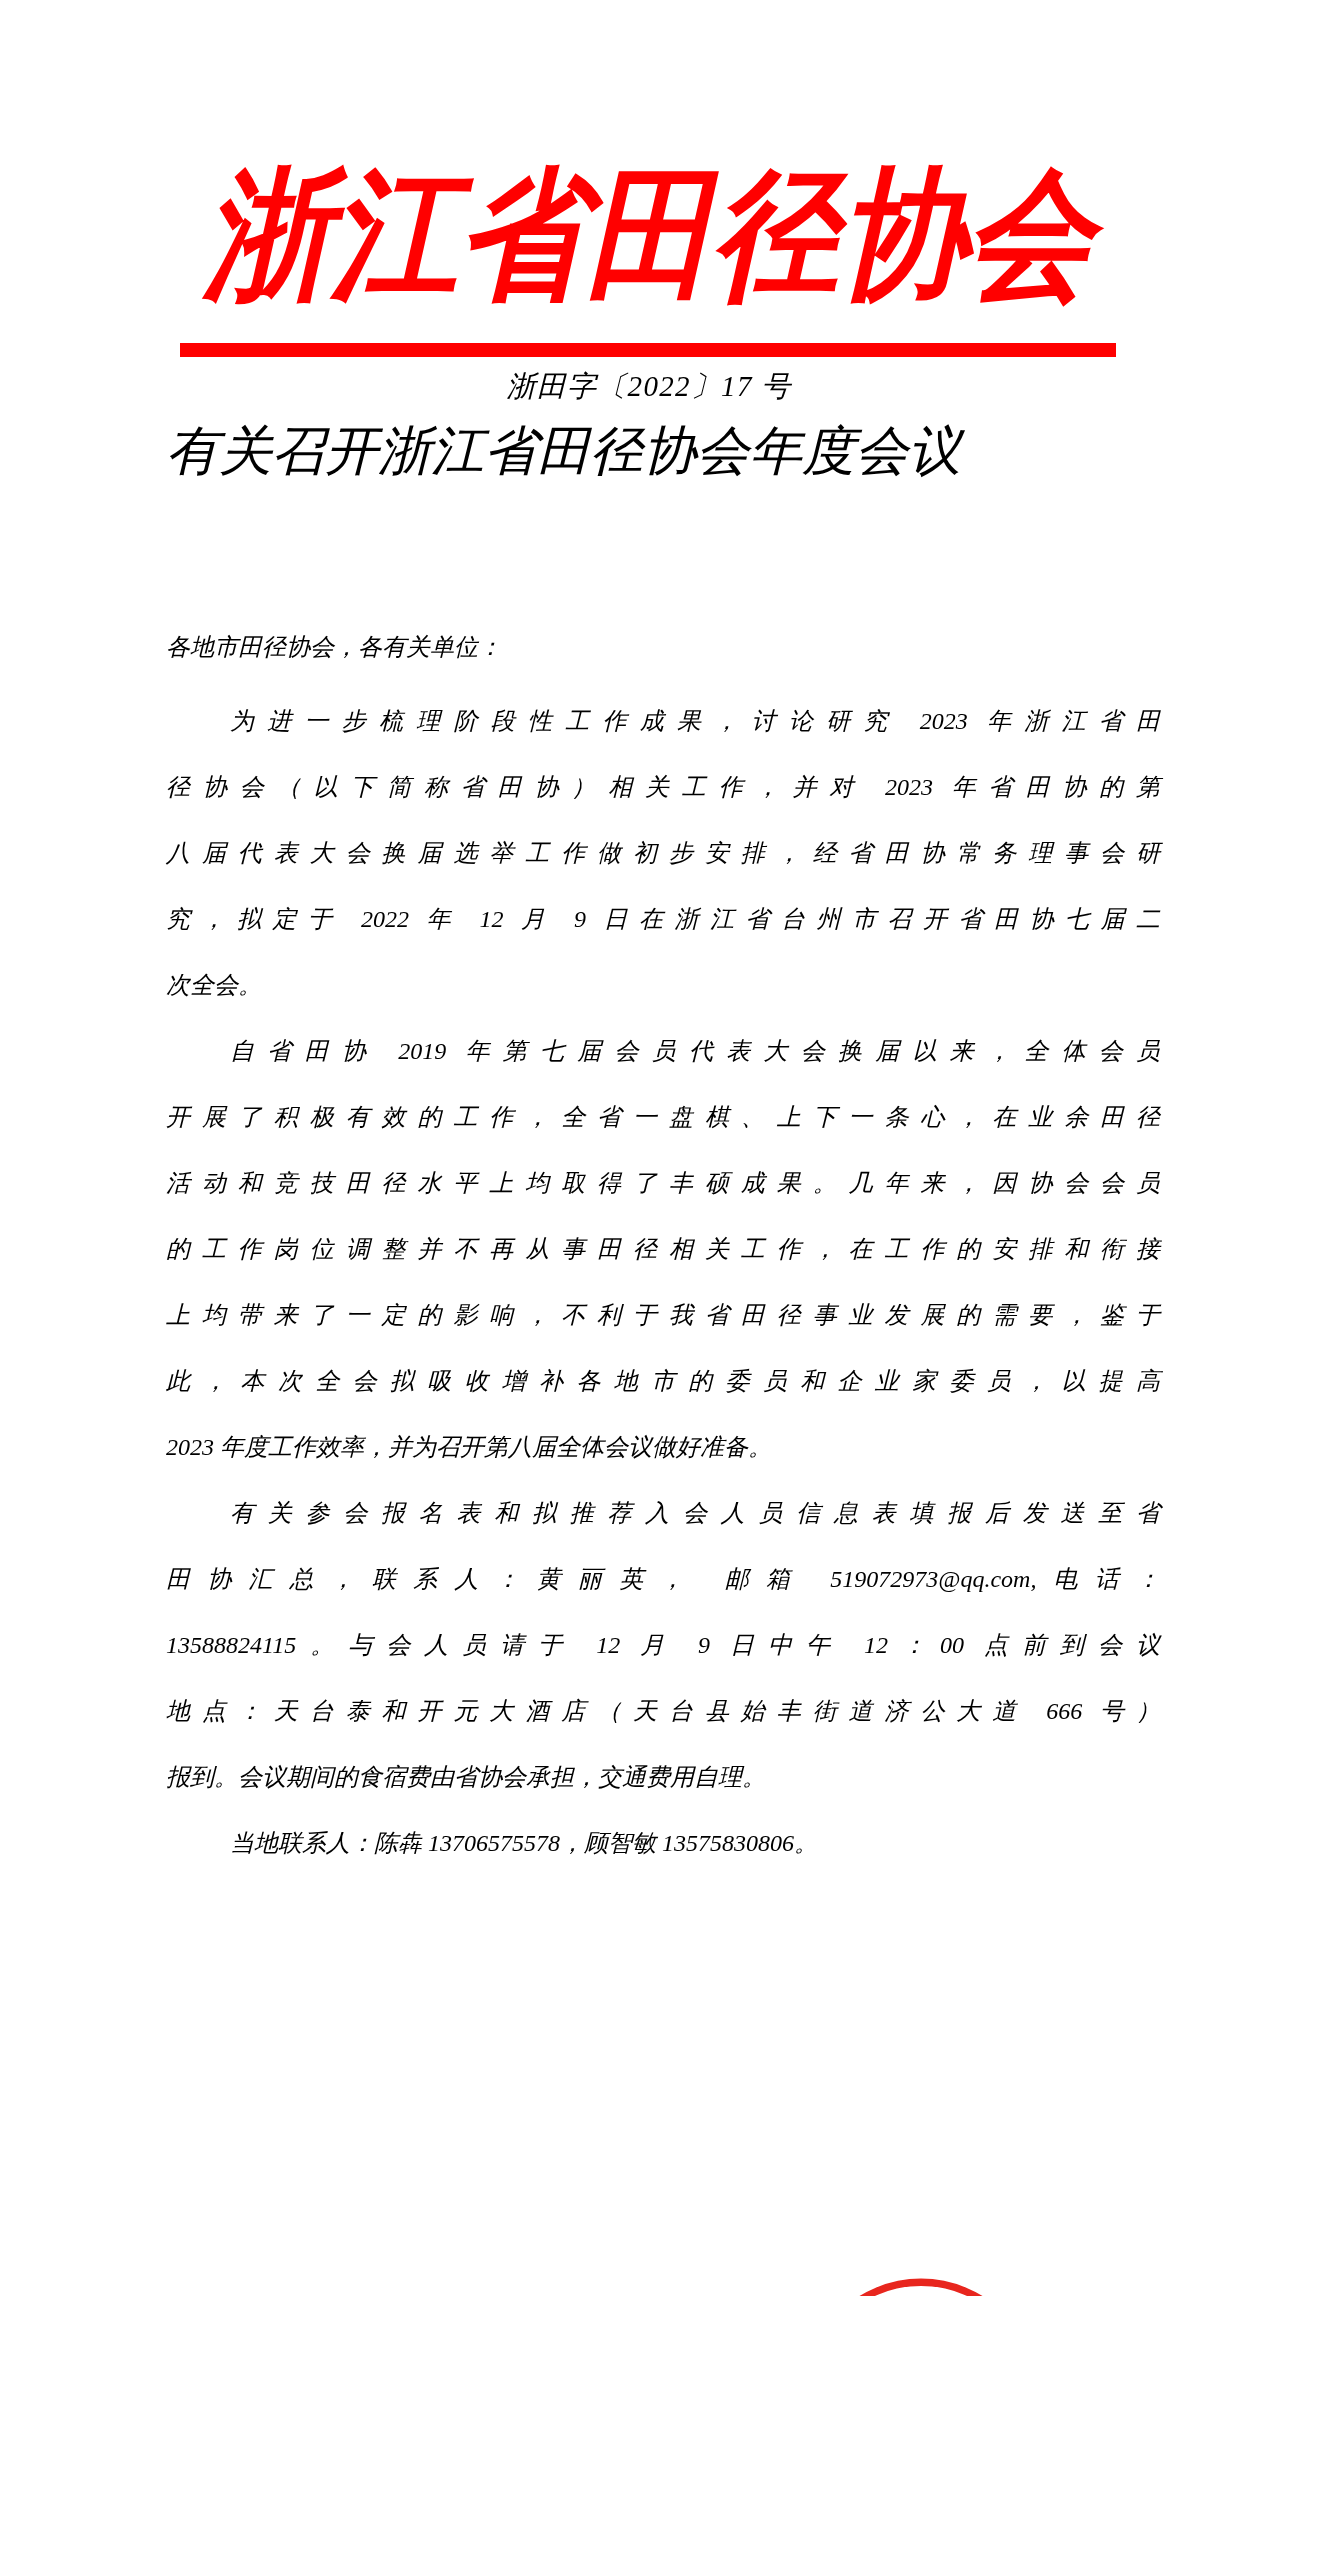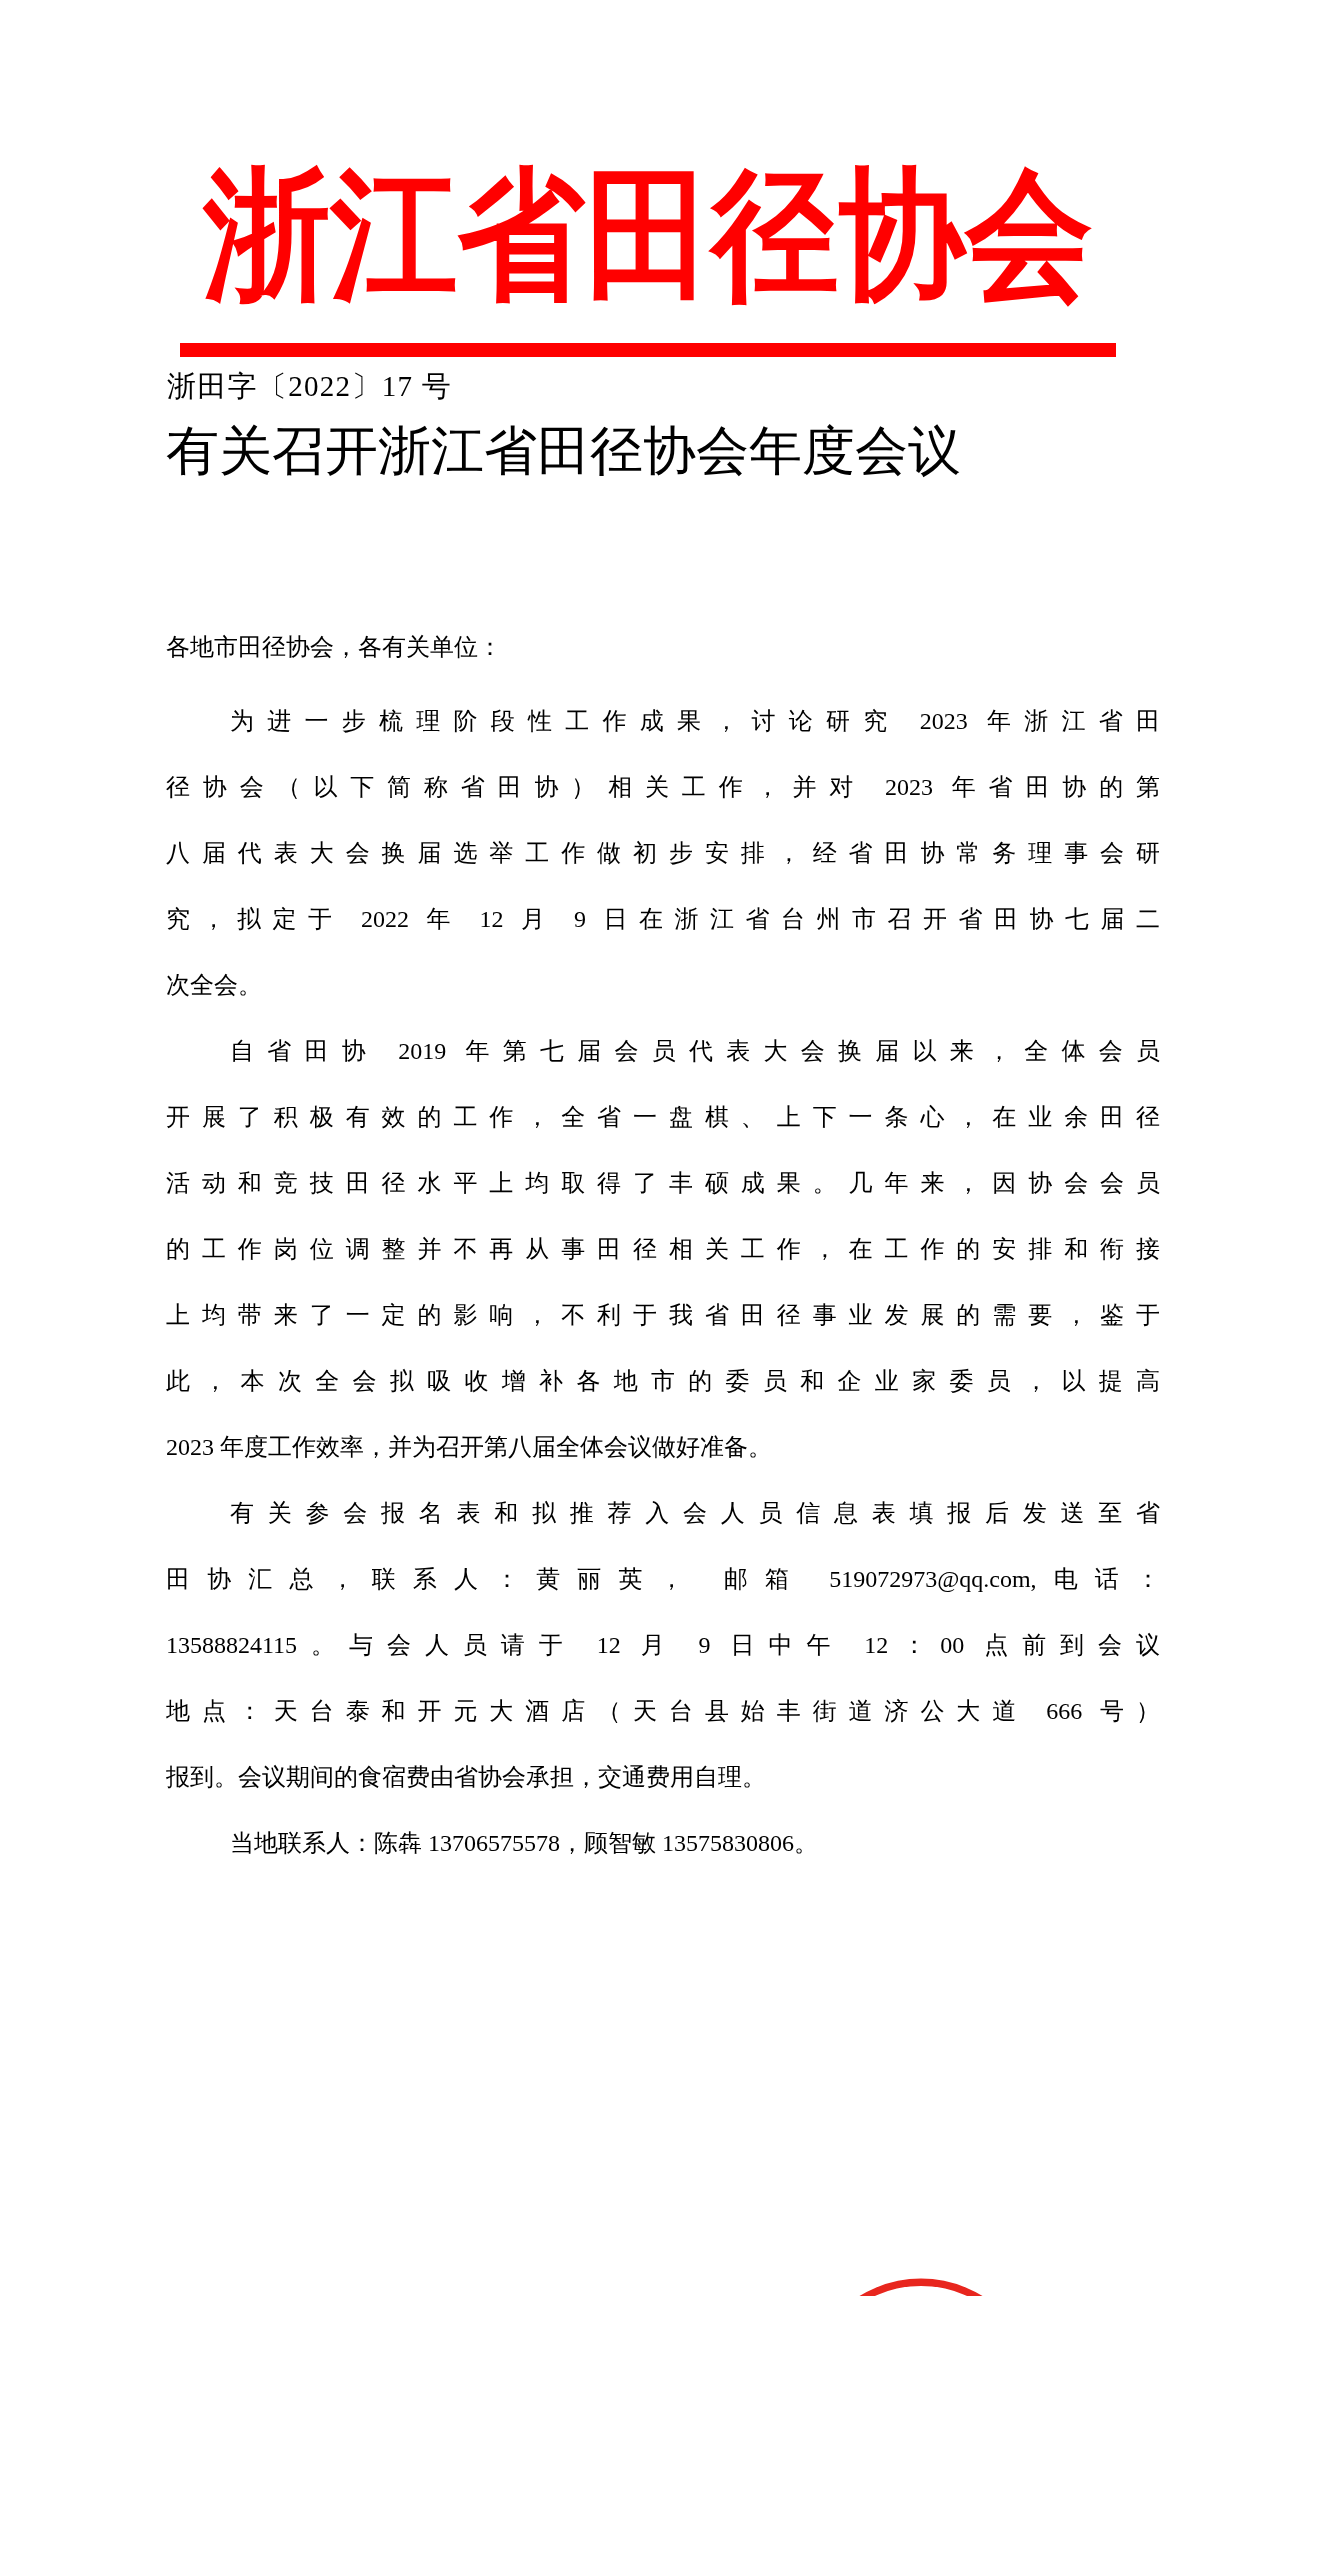--- a/index.html
+++ b/index.html
@@ -1,28 +1,28 @@
 <!DOCTYPE html>
 <html lang="zh" style="font-size:10.6px"><head>
 <meta charset="utf-8">
 <style>
   html,body{margin:0;padding:0;background:#ffffff;}
   .page{
     position:relative;width:1325px;height:2296px;background:#ffffff;
-    font-family:"Liberation Serif","DejaVu Serif",serif;color:#000;overflow:hidden;
+    font-family:"Liberation Serif","DejaVu Serif",serif;color:#000;overflow:hidden;font-style:italic;
   }
   .org-banner{
     position:absolute;left:180px;top:167px;width:936px;
     font-size:127px;font-weight:bold;color:#ff0000;text-align:center;
     line-height:1.1;white-space:nowrap;transform:scaleY(1.12);transform-origin:center;
   }
   .red-rule{position:absolute;left:180px;top:343px;width:936px;height:14px;background:#ff0000;}
   .doc-number{
-    position:absolute;left:167px;top:366px;width:936px;
-    text-align:left;font-size:29px;line-height:40px;letter-spacing:1.3px;
+    position:absolute;left:181px;top:366px;width:936px;
+    text-align:center;font-size:29px;line-height:40px;letter-spacing:1.3px;
   }
   .doc-title{
     position:absolute;left:166px;top:416px;width:994px;
     text-align:left;font-size:53px;line-height:70px;font-weight:500;
   }
   .body{position:absolute;left:166px;top:614px;width:994px;}
   .line{height:66px;line-height:66px;font-size:24px;}
   .salutation{margin-bottom:8px;}
   .indent{padding-left:64px;}
   .jst{text-align:justify;text-align-last:justify;}

